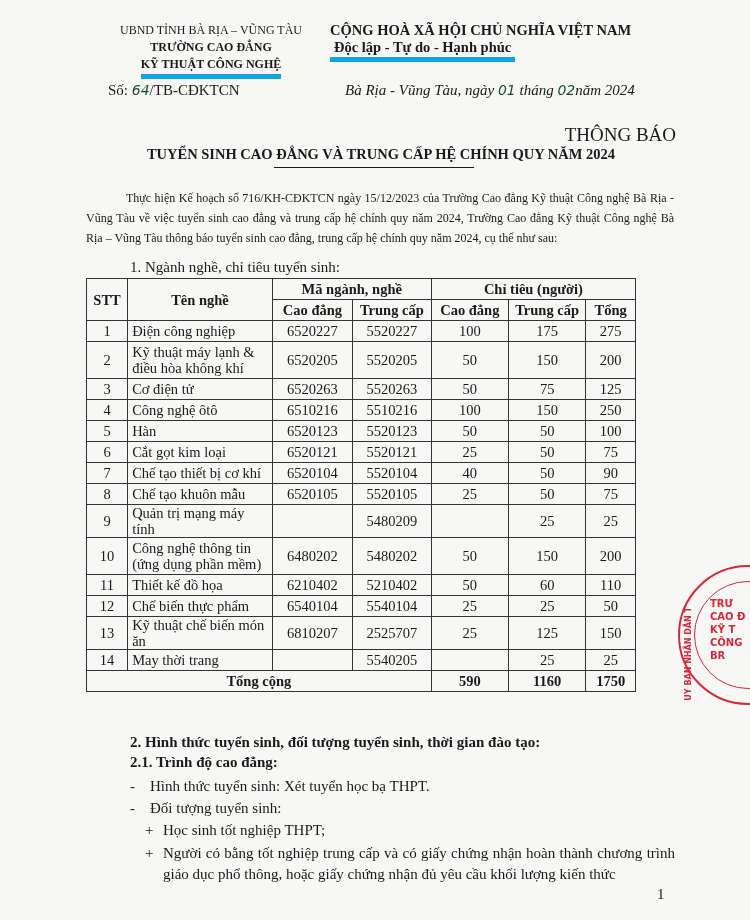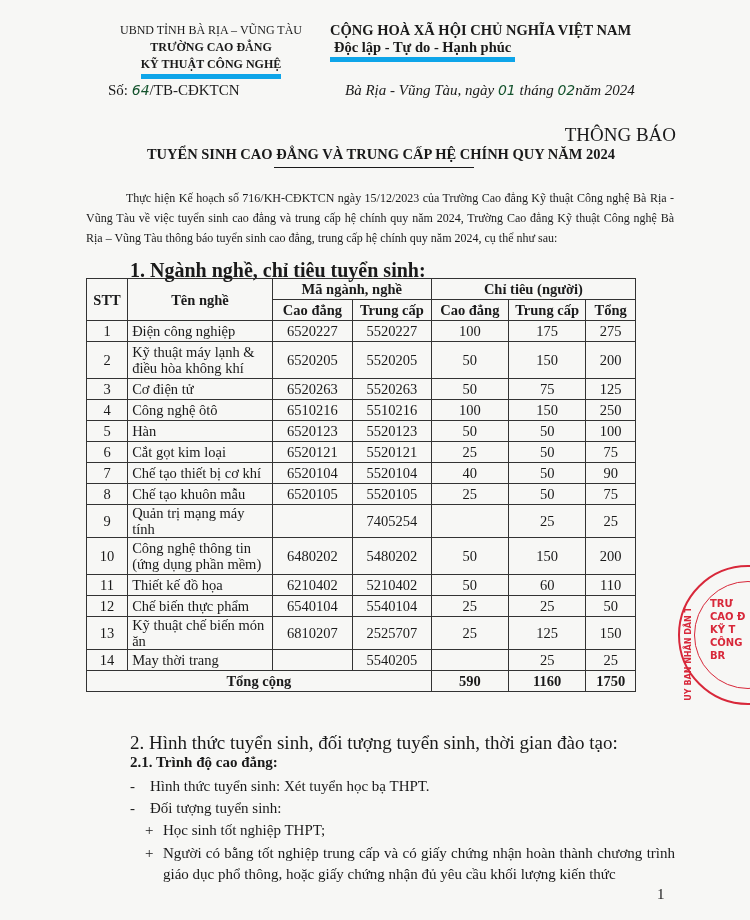--- a/index.html
+++ b/index.html
@@ -14,32 +14,32 @@
   .hdr-left .b { font-weight: bold; }
   .hdr-right { left: 330px; top: 22px; width: 370px; text-align: left; font-size: 14.5px; line-height: 17px; font-weight: bold; }
   .ul { display: inline-block; border-bottom: 5px solid #0ea5e9; padding-bottom: 1px; }
   .so { left: 108px; top: 82px; font-size: 15px; }
   .hand { font-family: "DejaVu Sans", sans-serif; font-style: italic; color: #14532d; font-size: 14px; }
   .date { left: 345px; top: 82px; font-size: 15px; font-style: italic; }
   .title { left: 86px; top: 124px; width: 590px; text-align: right; font-weight: normal; font-size: 19px; }
   .subtitle { left: 86px; top: 146px; width: 590px; text-align: center; font-weight: bold; font-size: 14.5px; }
   .rule { left: 274px; top: 167px; width: 200px; height: 1px; background: #1a1a1a; }
   .para { left: 86px; top: 188px; width: 588px; font-size: 12px; line-height: 20px; text-align: justify; text-indent: 40px; }
-  .sec1 { left: 130px; top: 259px; font-size: 20px; font-weight: bold; }
+  .sec1 { left: 130px; top: 259px; font-size: 15px; font-weight: normal; }
   table.quota {
     position: absolute; left: 86px; top: 278px; width: 550px;
     border-collapse: collapse; font-size: 14.5px;
   }
   table.quota td, table.quota th { border: 1.2px solid #333; padding: 0 4px; line-height: 16px; height: 20px; }
   table.quota th { font-weight: bold; text-align: center; }
   table.quota td.c { text-align: center; }
   table.quota td.l { text-align: left; }
   table.quota tr.tall td { height: 36px; }
   table.quota tr.total td { font-weight: bold; }
-  .s2 { left: 130px; top: 732px; font-size: 19px; font-weight: normal; line-height: 21px; }
+  .s2 { left: 130px; top: 732px; font-size: 15px; font-weight: bold; line-height: 21px; }
   .s21 { left: 130px; top: 754px; font-size: 15px; font-weight: bold; }
   .bullet { font-size: 15px; line-height: 21px; }
   .b1 { left: 130px; top: 776px; }
   .b2 { left: 130px; top: 798px; }
   .p1 { left: 145px; top: 820px; }
   .p2 { left: 145px; top: 843px; width: 530px; text-align: justify; }
   .dash { display: inline-block; width: 20px; }
   .plus { display: inline-block; width: 18px; }
   .pagenum { left: 657px; top: 886px; font-size: 15px; }
   .stamp {
@@ -184,21 +184,21 @@
         <td class="c">6520105</td>
         <td class="c">5520105</td>
         <td class="c">25</td>
         <td class="c">50</td>
         <td class="c">75</td>
       </tr>
       <tr>
         <td class="c">9</td>
         <td class="l">Quản trị mạng máy tính</td>
         <td class="c"></td>
-        <td class="c">7405254</td>
+        <td class="c">5480209</td>
         <td class="c"></td>
         <td class="c">25</td>
         <td class="c">25</td>
       </tr>
       <tr class="tall">
         <td class="c">10</td>
         <td class="l">Công nghệ thông tin (ứng dụng phần mềm)</td>
         <td class="c">6480202</td>
         <td class="c">5480202</td>
         <td class="c">50</td>

